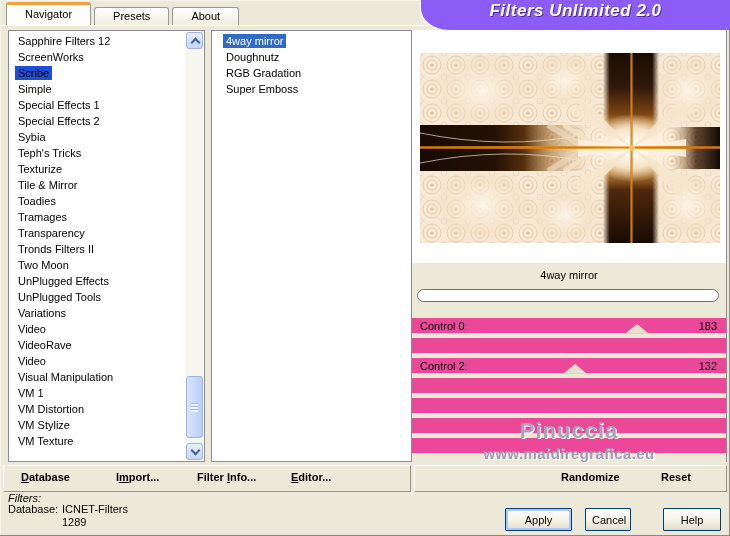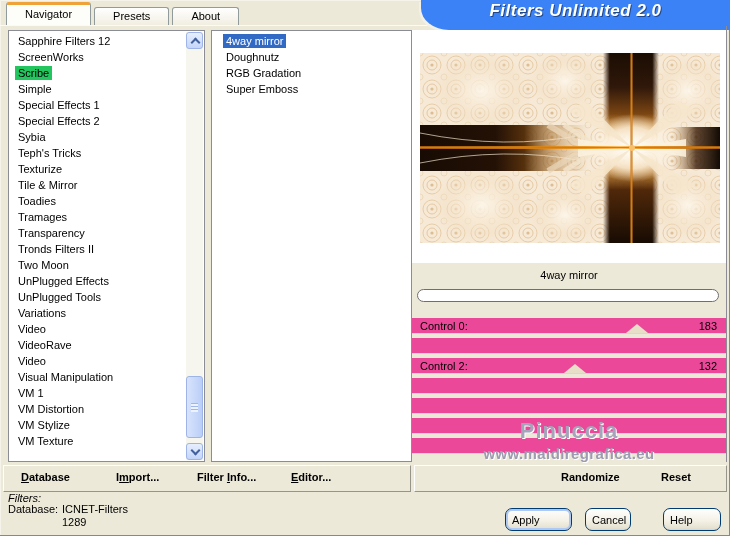--- a/index.html
+++ b/index.html
@@ -10,35 +10,35 @@
   
   #tabbar{position:absolute;left:6px;top:3px;height:22px;display:flex;align-items:flex-end;}
   .tab{position:relative;height:17px;line-height:16px;padding:0 18px;margin-right:3px;
        background:linear-gradient(180deg,#ffffff,#f1eee1);border:1px solid #919B9C;border-bottom:none;
        border-radius:3px 3px 0 0;cursor:default;}
   .tab.active{height:20px;line-height:19px;background:#fdfdfa;
        border-top:3px solid #F0A23A;border-radius:3px 3px 0 0;z-index:2;}
   #tabline{position:absolute;left:0;top:25px;width:730px;height:1px;background:#fbfaf4;}
 
   
-  #banner{position:absolute;left:421px;top:0;width:309px;height:30px;background:#3b82f6;
+  #banner{position:absolute;left:421px;top:0;width:309px;height:30px;background:#8b5cf6;
           border-bottom-left-radius:28px 22px;box-shadow:-2px 2px 0 #f3f1e6;}
   #banner .ttl{display:block;text-align:center;line-height:21px;color:#fff;font-weight:bold;
           font-style:italic;font-size:17px;letter-spacing:.5px;text-shadow:1px 1px 0 rgba(0,0,0,.45);}
 
   
   .listbox{position:absolute;top:30px;background:#fff;border:1px solid #8a8d95;}
   #category-list{left:8px;width:195px;height:430px;}
   #filter-list{left:211px;width:199px;height:430px;}
   .items{position:absolute;inset:1px;padding-top:2px;overflow:hidden;}
   #category-list .items{left:6px;right:19px;}
   #filter-list .items{left:11px;right:2px;}
   .li{height:16px;line-height:15px;white-space:nowrap;}
   .li-text{padding:1px 3px;}
-  #category-list .li.sel .li-text{background:#22c55e;}
+  #category-list .li.sel .li-text{background:#1d4ed8;}
   #filter-list .li.sel .li-text{background:#316AC5;color:#fff;}
 
   
   #cat-scroll{position:absolute;top:1px;right:1px;width:17px;bottom:1px;background:#F6F5EE;}
   .sb-btn{position:absolute;left:0;width:17px;height:17px;border:1px solid #9EB4E8;border-radius:3px;
           background:linear-gradient(180deg,#E7EFFE,#C3D5F9);box-sizing:border-box;}
   .sb-up{top:0;} .sb-down{bottom:0;}
   .chev{position:absolute;left:5px;width:5px;height:5px;border-top:2px solid #41619E;border-left:2px solid #41619E;}
   .sb-up .chev{top:6px;transform:rotate(45deg);}
   .sb-down .chev{top:3px;transform:rotate(225deg);}
@@ -76,23 +76,23 @@
   .tbtn{position:absolute;top:5px;font-weight:bold;cursor:default;}
   .u{text-decoration:underline;}
   #btn-database{left:17px;} #btn-import{left:112px;} #btn-filterinfo{left:193px;} #btn-editor{left:287px;}
   #btn-randomize{left:146px;} #btn-reset{left:246px;}
 
   
   .stat{position:absolute;color:#000;}
   #st-db-l{left:8px;top:503px;} #st-db-v{left:62px;top:503px;}
   #st-f-l{left:8px;top:492px;font-style:italic;}  #st-f-v{left:62px;top:516px;}
 
-  .xpbtn{position:absolute;top:508px;height:23px;box-sizing:border-box;border:1px solid #003C74;border-radius:7px;
+  .xpbtn{position:absolute;top:508px;height:23px;box-sizing:border-box;border:1px solid #003C74;border-radius:1px;
          background:linear-gradient(180deg,#ffffff,#f4f1e6 55%,#e6e2d2 90%,#dcd6c2);
-         font-family:"Liberation Sans",sans-serif;font-size:11px;text-align:left;line-height:20px;cursor:default;}
+         font-family:"Liberation Sans",sans-serif;font-size:11px;text-align:center;line-height:20px;cursor:default;}
   #btn-apply{left:505px;width:67px;box-shadow:inset 0 0 0 2px #AFC9F2;}
   #btn-cancel{left:585px;width:46px;}
   #btn-help{left:663px;width:58px;}
 </style>
 </head>
 <body>
 
 <div id="app">
 
   <div id="tabline"></div>

